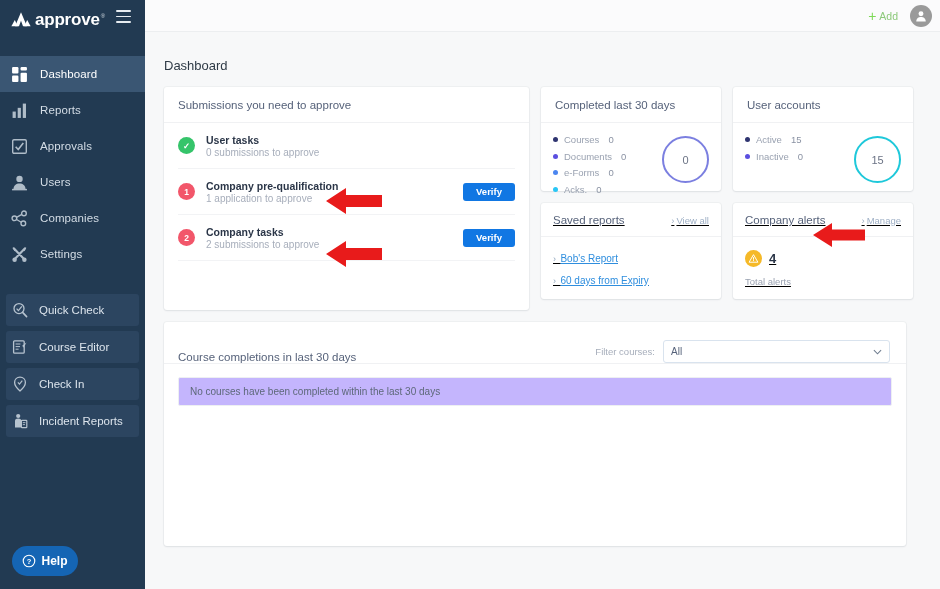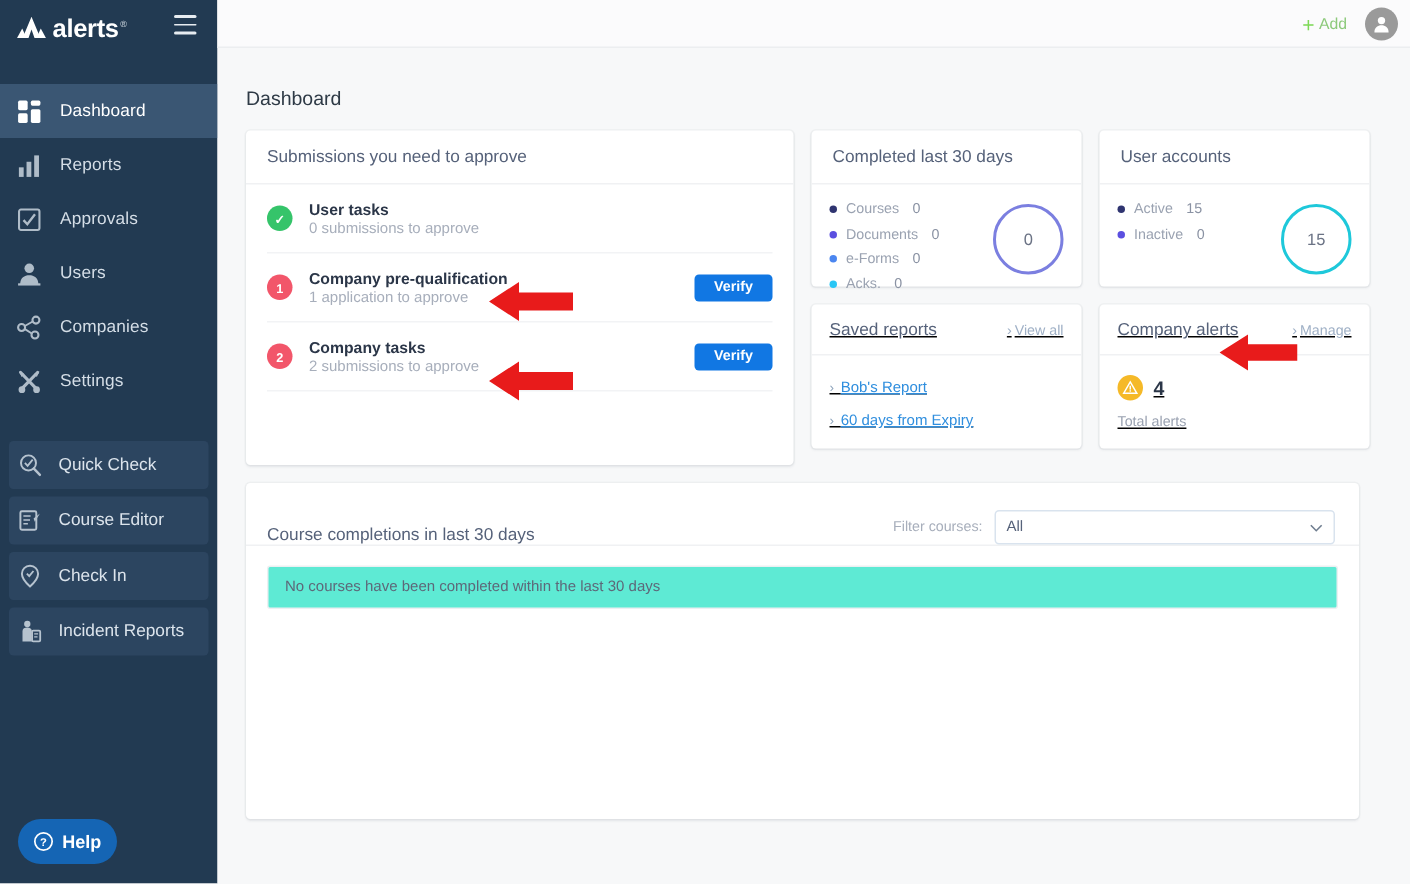--- a/index.html
+++ b/index.html
@@ -198,21 +198,21 @@
     display: flex; align-items: center;
     padding: 0 7px;
     font-size: 10px; color: #56627a;
     cursor: pointer;
     position: relative;
   }
   .select-box .chevd { margin-left: auto; color: #6f7d8f; font-size: 9px; }
   .empty-box {
     margin: 13px 14px;
     height: 29px;
-    background: #5eead4;
+    background: #c4b5fd;
     border: 1px solid #edeff2;
     border-radius: 2px;
     display: flex; align-items: center;
     padding-left: 11px;
     font-size: 10px; color: #5d6879;
   }
 
   
   .arrow { position: absolute; pointer-events: none; }
 </style>
@@ -223,21 +223,21 @@
 
   <div class="sidebar">
 
     <div class="brand">
       <div class="brand-logo">
         <svg class="logo-mark" viewBox="0 0 22 16">
           <path d="M11 0 L17.5 15.5 L13.2 15.5 L11 9.3 L8.8 15.5 L4.5 15.5 Z" fill="#ffffff"></path>
           <path d="M4.2 8.6 L7.4 15.5 L0.4 15.5 Z" fill="#ffffff"></path>
           <path d="M17.8 8.6 L21.6 15.5 L14.6 15.5 Z" fill="#ffffff"></path>
         </svg>
-        <div class="brand-text"><span>alerts</span><span class="brand-reg">®</span></div>
+        <div class="brand-text"><span>approve</span><span class="brand-reg">®</span></div>
       </div>
       <div class="hamburger">
         <span></span>
           <span></span>
           <span></span>
       </div>
     </div>
 
     <div class="nav-top">
 

